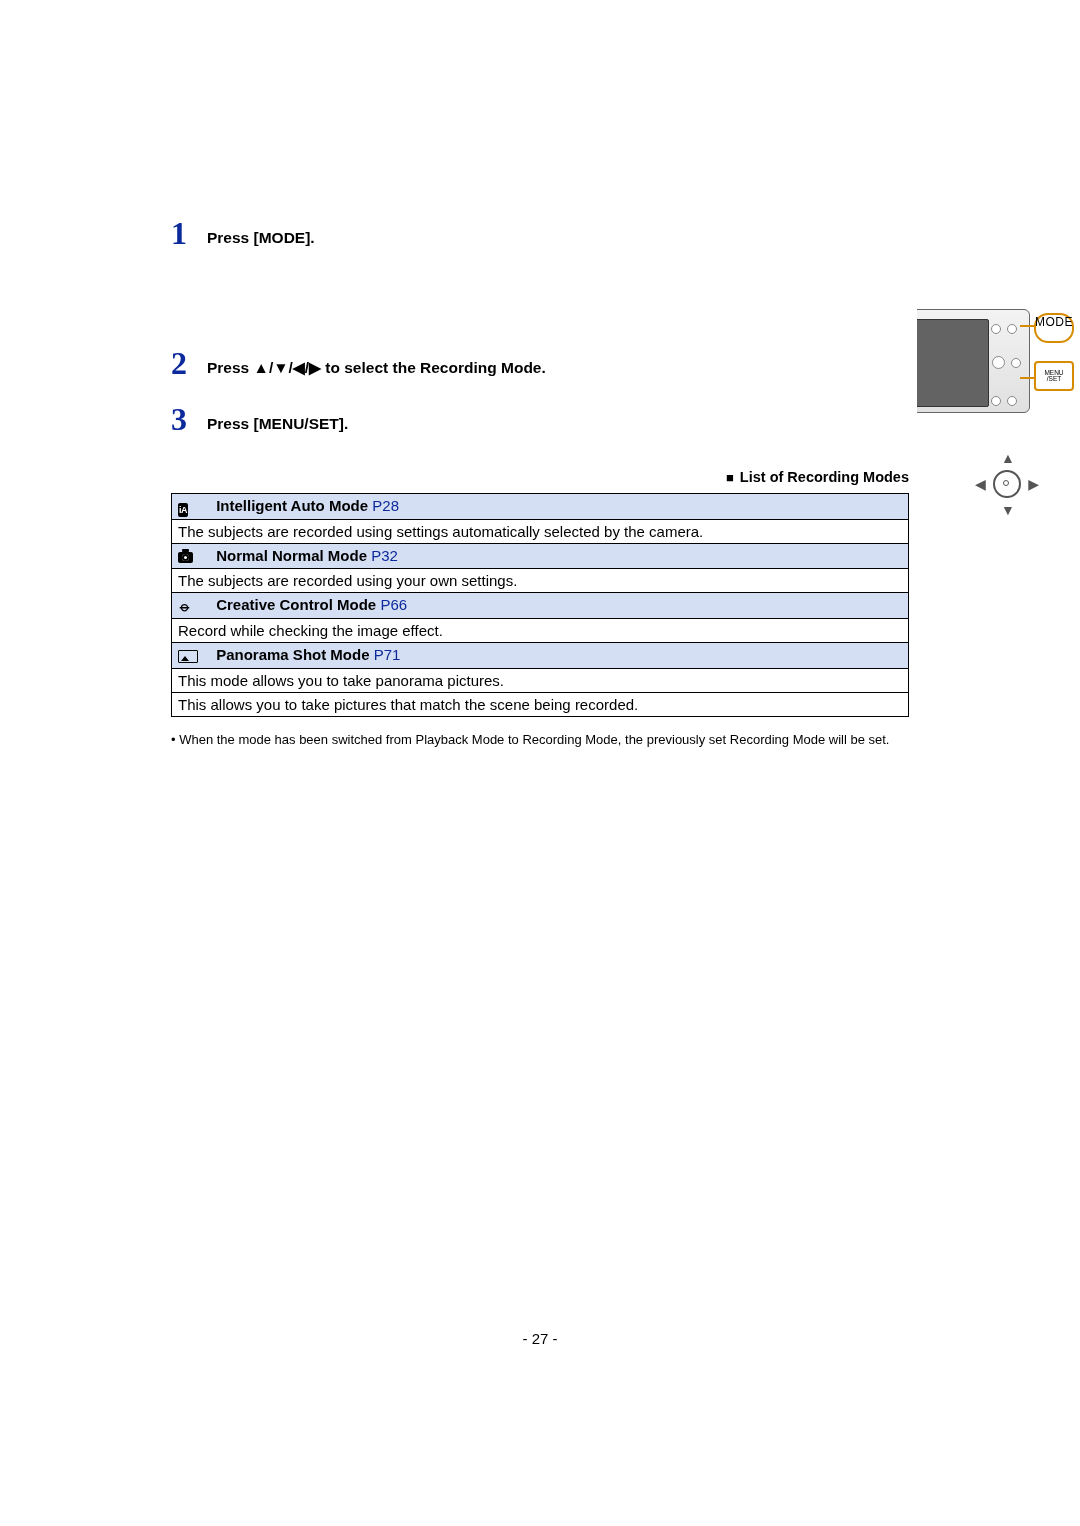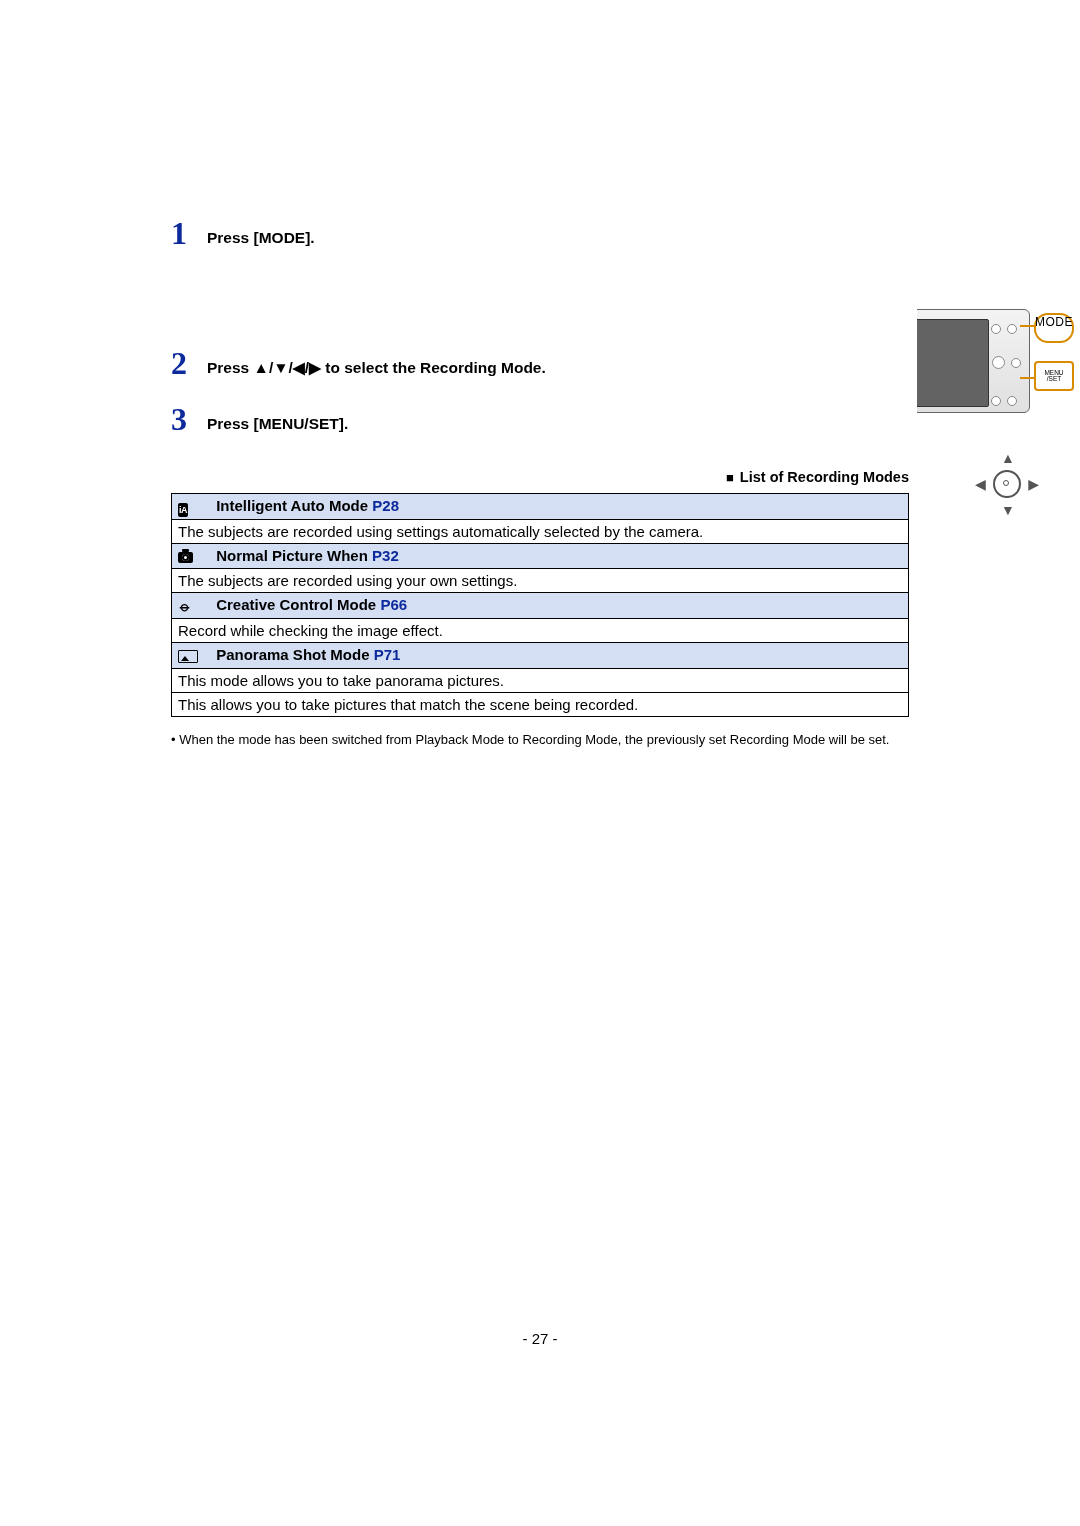--- a/index.html
+++ b/index.html
@@ -188,21 +188,21 @@
     font-size: 15px;
   }
   .modes-table tr { border-top: 1px solid #000; }
   .mode-head {
     background: #d5dff4;
     font-weight: bold;
     padding: 3px 6px;
   }
   .mode-head .pageref {
     color: #0c2a9c;
-    font-weight: bold;
+    font-weight: normal;
   }
   .mode-desc {
     padding: 3px 6px;
     background: #fff;
   }
   .mode-icon {
     display: inline-block;
     width: 22px;
     text-align: left;
     margin-right: 12px;
@@ -300,21 +300,21 @@
         <span class="pageref">P28</span>
       </td>
           </tr>
       <tr>
             <td class="mode-desc">The subjects are recorded using settings automatically selected by the camera.</td>
           </tr>
 
       <tr>
             <td class="mode-head">
         <span class="mode-icon"><span class="camera-glyph"></span></span>
-        <span>Normal Picture When</span>
+        <span>Normal Normal Mode</span>
         <span class="pageref">P32</span>
       </td>
           </tr>
       <tr>
             <td class="mode-desc">The subjects are recorded using your own settings.</td>
           </tr>
 
       <tr>
             <td class="mode-head">
         <span class="mode-icon palette-glyph">⦵</span>

